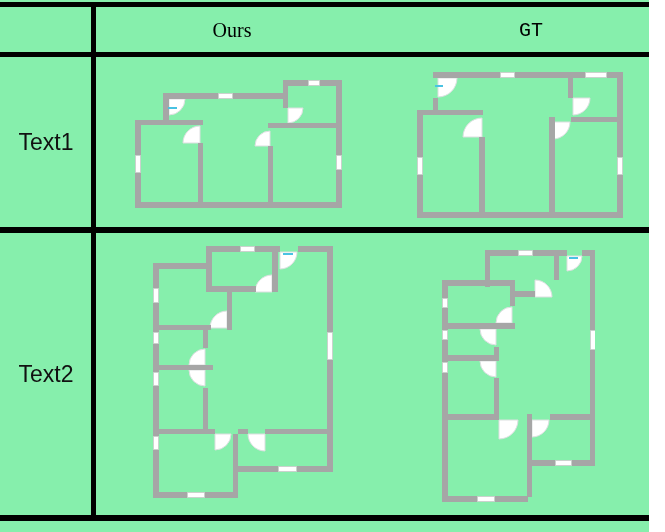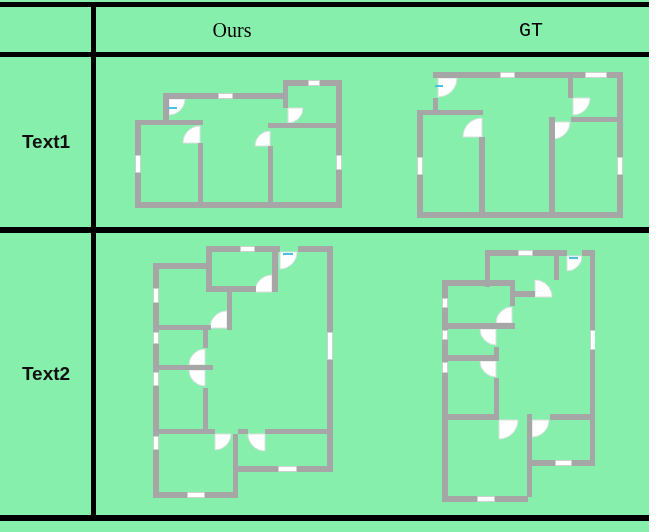--- a/index.html
+++ b/index.html
@@ -19,21 +19,21 @@
   .hdr-label{
     position:absolute;transform:translate(-50%,-50%);
     font-family:"Liberation Serif", serif;
     font-size:20px;color:#000;white-space:nowrap;
   }
   .hdr-ours{left:232px;top:30px;}
   .hdr-gt{left:531px;top:30px;font-family:Liberation Mono, monospace;}
   .row-label{
     position:absolute;transform:translate(-50%,-50%);
     font-family:"Liberation Sans", sans-serif;
-    font-size:19px;color:#111;white-space:nowrap;font-weight:bold;
+    font-size:23px;color:#111;white-space:nowrap;
   }
   .row1{left:46px;top:142px;}
   .row2{left:46px;top:374px;text-align:center;}
   svg.plan{position:absolute;display:block;}
 </style>
 </head>
 <body>
 
 <div class="stage">
 

